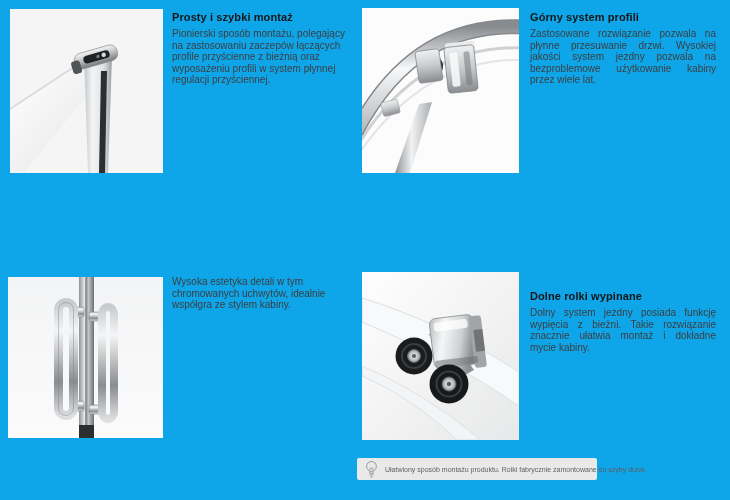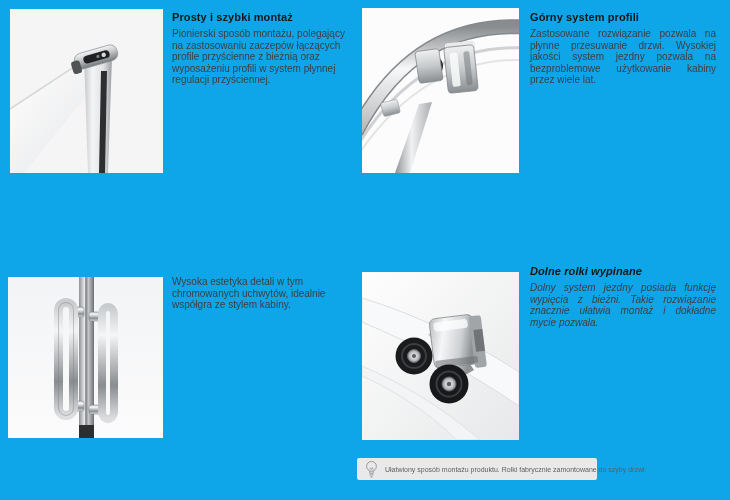--- a/index.html
+++ b/index.html
@@ -12,21 +12,21 @@
   .txt p{margin:0;font-size:10px;line-height:11.5px;color:#3e3e3e;}
   .just p{text-align:justify;}
 
   #img0{left:10px;top:9px;}
   #txt0{left:172px;top:11px;width:174px;}
   #img1{left:362px;top:8px;}
   #txt1{left:530px;top:11px;width:186px;}
   #img2{left:8px;top:277px;}
   #txt2{left:172px;top:276px;width:176px;}
   #img3{left:362px;top:272px;}
-  #txt3{left:530px;top:265px;width:186px;font-style:italic;}
+  #txt3{left:530px;top:290px;width:186px;}
 
   .note{position:absolute;left:357px;top:458px;width:240px;height:22px;background:#e9e9ea;
         border-radius:2px;display:flex;align-items:center;gap:7px;padding:0 8px;box-sizing:border-box;}
   .note .note-text{font-size:7px;line-height:9px;color:#5e5e60;white-space:nowrap;}
   .bulb{display:inline-flex;line-height:0;}
 </style>
 </head>
 <body>
 
 <div class="page">
@@ -185,21 +185,21 @@
       <g>
         <circle cx="87" cy="112" r="19.5" fill="#17181a"></circle>
         <circle cx="87" cy="112" r="12.5" fill="none" stroke="#3c3d40" stroke-width="2"></circle>
         <circle cx="87" cy="112" r="7" fill="url(#brHub)" stroke="#6f7275" stroke-width="0.8"></circle>
         <circle cx="87" cy="112" r="2.2" fill="#595c5f"></circle>
       </g>
     </svg>
   </figure>
   <div class="txt just" id="txt3">
     <h3>Dolne rolki wypinane</h3>
-    <p>Dolny system jezdny posiada funkcję wypięcia z bieżni. Takie rozwiązanie znacznie ułatwia montaż i dokładne mycie pozwala.</p>
+    <p>Dolny system jezdny posiada funkcję wypięcia z bieżni. Takie rozwiązanie znacznie ułatwia montaż i dokładne mycie kabiny.</p>
   </div>
 
   <div class="note">
     <span class="bulb">
       <svg viewBox="0 0 14 21" width="13" height="19">
         <circle cx="7" cy="7" r="5.4" fill="none" stroke="#96989a" stroke-width="1.1"></circle>
         <path d="M5,10.5 L6,8.5 L7,10.5 L8,8.5 L9,10.5" fill="none" stroke="#96989a" stroke-width="0.8"></path>
         <path d="M5.2,12 L5.2,14.5 M8.8,12 L8.8,14.5" stroke="#96989a" stroke-width="1"></path>
         <line x1="4.8" y1="14.7" x2="9.2" y2="14.7" stroke="#96989a" stroke-width="1"></line>
         <line x1="4.8" y1="16.4" x2="9.2" y2="16.4" stroke="#96989a" stroke-width="1"></line>

